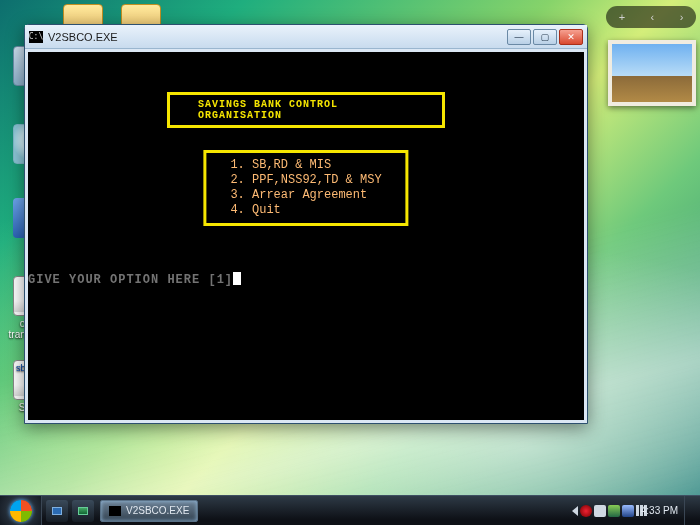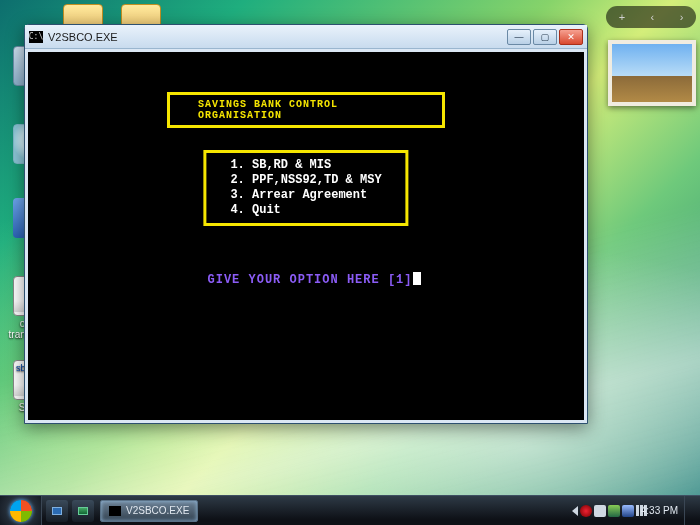--- a/index.html
+++ b/index.html
@@ -62,26 +62,26 @@
   
   .dos-title-box{
     position:absolute; top:40px; left:50%; transform:translateX(-50%);
     border:3px solid #f6e600; padding:4px 28px;
     font-weight:bold; color:#f6e600; letter-spacing:1px; font-size:10px;
     background:#000;
   }
   .dos-menu-box{
     position:absolute; top:98px; left:50%; transform:translateX(-50%);
     border:3px solid #f6e600; padding:5px 24px;
-    color:#ffffff; font-size:12px; font-weight:bold; line-height:1.25;
+    color:#fdba74; font-size:12px; font-weight:normal; line-height:1.25;
     white-space:pre;
   }
   .dos-prompt{
-    position:absolute; top:220px; left:0; right:0; text-align:center;
-    color:#8b5cf6; font-size:12px; font-weight:bold; letter-spacing:1px;margin-left:16px;
+    position:absolute; top:220px; left:0; right:0; text-align:left;
+    color:#737373; font-size:12px; font-weight:bold; letter-spacing:1px;
   }
   .dos-cursor{ display:inline-block; background:#fff; color:#fff; width:8px; height:13px; vertical-align:-2px; animation: bl .9s step-end infinite;}
   @keyframes bl { 50%{opacity:0;} }
 
   
   .taskbar{
     position:absolute; left:0; right:0; bottom:0; height:30px;
     background:linear-gradient(#2e3a46 0%, #0e1117 80%);
     border-top:1px solid #3e5062;
     display:flex; align-items:center; font-size:10px; color:#e0e7ef;

